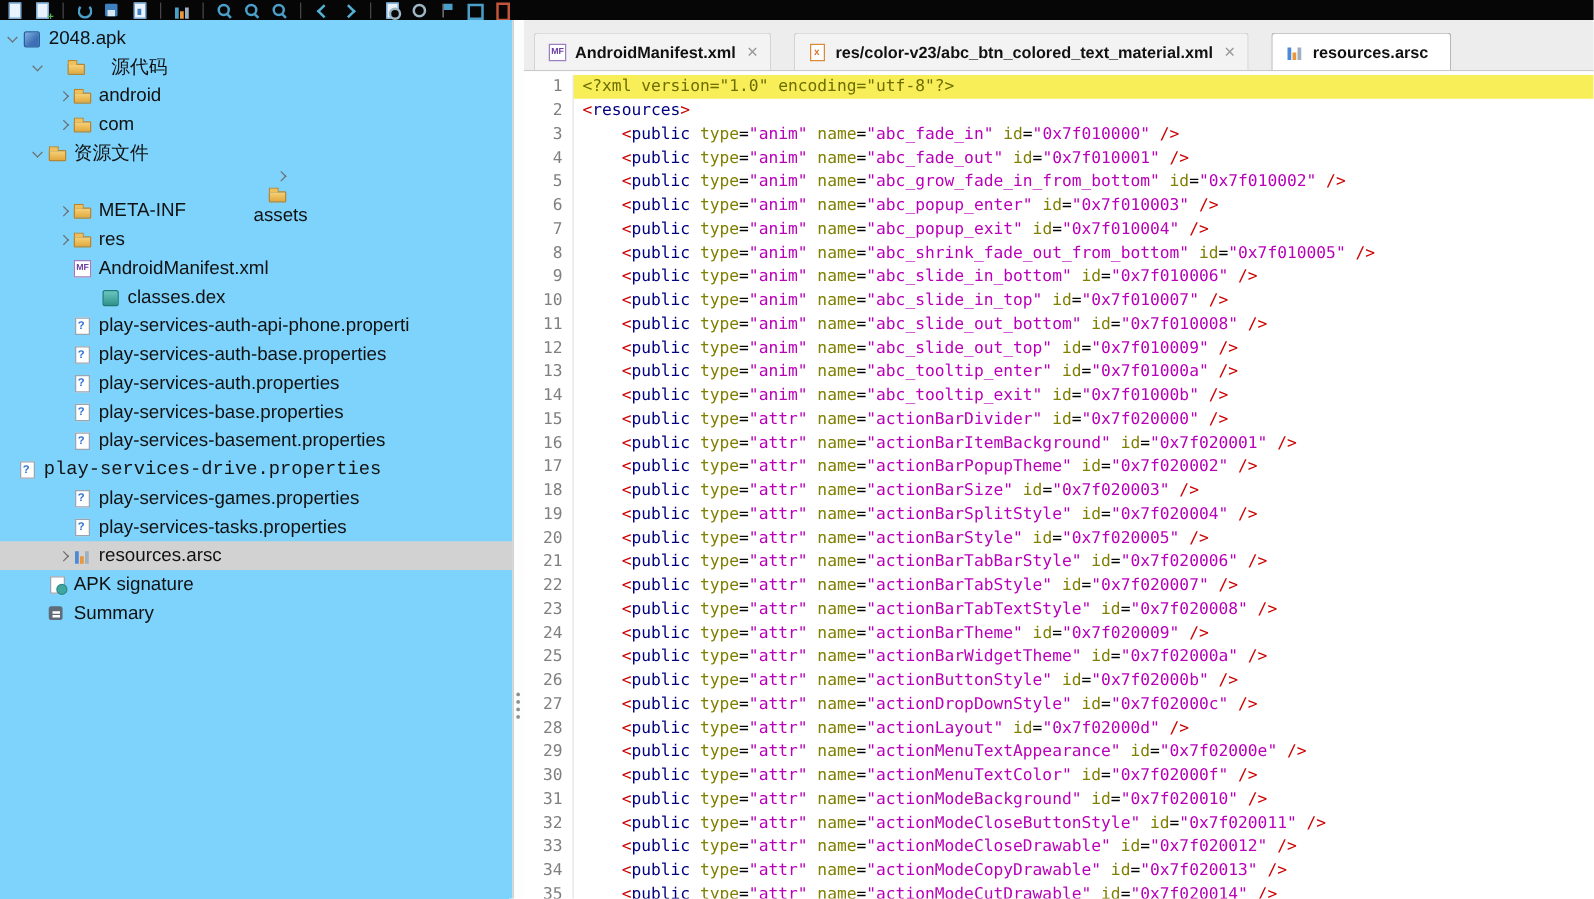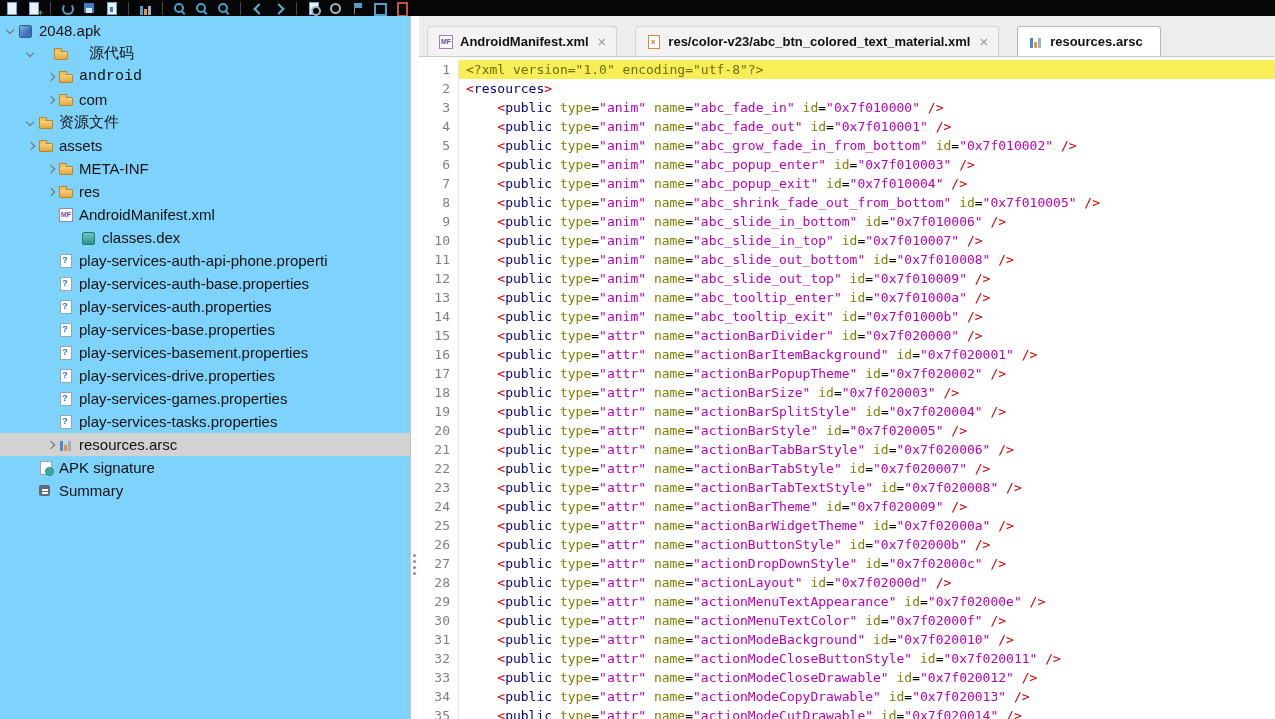--- a/index.html
+++ b/index.html
@@ -152,36 +152,36 @@
           <div class="trow" style="padding-left: 4px;">
             <span class="chev expanded"></span>
             <span class="ticon ic-apk"></span>
             <span class="tlabel">2048.apk</span>
           </div>
           <div class="trow" style="padding-left: 24px; gap: 15px;">
             <span class="chev expanded"></span>
             <span class="ticon ic-folder"></span>
             <span class="tlabel">源代码</span>
           </div>
-          <div class="trow" style="padding-left: 44px; font-family: Liberation Mono, monospace;">
+          <div class="trow" style="padding-left: 44px;">
             <span class="chev collapsed"></span>
             <span class="ticon ic-folder"></span>
             <span class="tlabel">android</span>
           </div>
           <div class="trow" style="padding-left: 44px;">
             <span class="chev collapsed"></span>
             <span class="ticon ic-folder"></span>
             <span class="tlabel">com</span>
           </div>
           <div class="trow" style="padding-left: 24px;">
             <span class="chev expanded"></span>
             <span class="ticon ic-folder"></span>
             <span class="tlabel">资源文件</span>
           </div>
-          <div class="trow" style="padding-left: 24px;">
+          <div class="trow" style="padding-left: 39px; flex-direction: column;">
             <span class="chev collapsed"></span>
             <span class="ticon ic-folder"></span>
             <span class="tlabel">assets</span>
           </div>
           <div class="trow" style="padding-left: 44px;">
             <span class="chev collapsed"></span>
             <span class="ticon ic-folder"></span>
             <span class="tlabel">META-INF</span>
           </div>
           <div class="trow" style="padding-left: 44px;">
@@ -217,21 +217,21 @@
           <div class="trow" style="padding-left: 44px;">
             <span class="chev "></span>
             <span class="ticon ic-properties"></span>
             <span class="tlabel">play-services-base.properties</span>
           </div>
           <div class="trow" style="padding-left: 44px;">
             <span class="chev "></span>
             <span class="ticon ic-properties"></span>
             <span class="tlabel">play-services-basement.properties</span>
           </div>
-          <div class="trow" style="padding-left: 44px;">
+          <div class="trow" style=" font-family: Liberation Mono, monospace;">
             <span class="chev "></span>
             <span class="ticon ic-properties"></span>
             <span class="tlabel">play-services-drive.properties</span>
           </div>
           <div class="trow" style="padding-left: 44px;">
             <span class="chev "></span>
             <span class="ticon ic-properties"></span>
             <span class="tlabel">play-services-games.properties</span>
           </div>
           <div class="trow" style="padding-left: 44px;">

